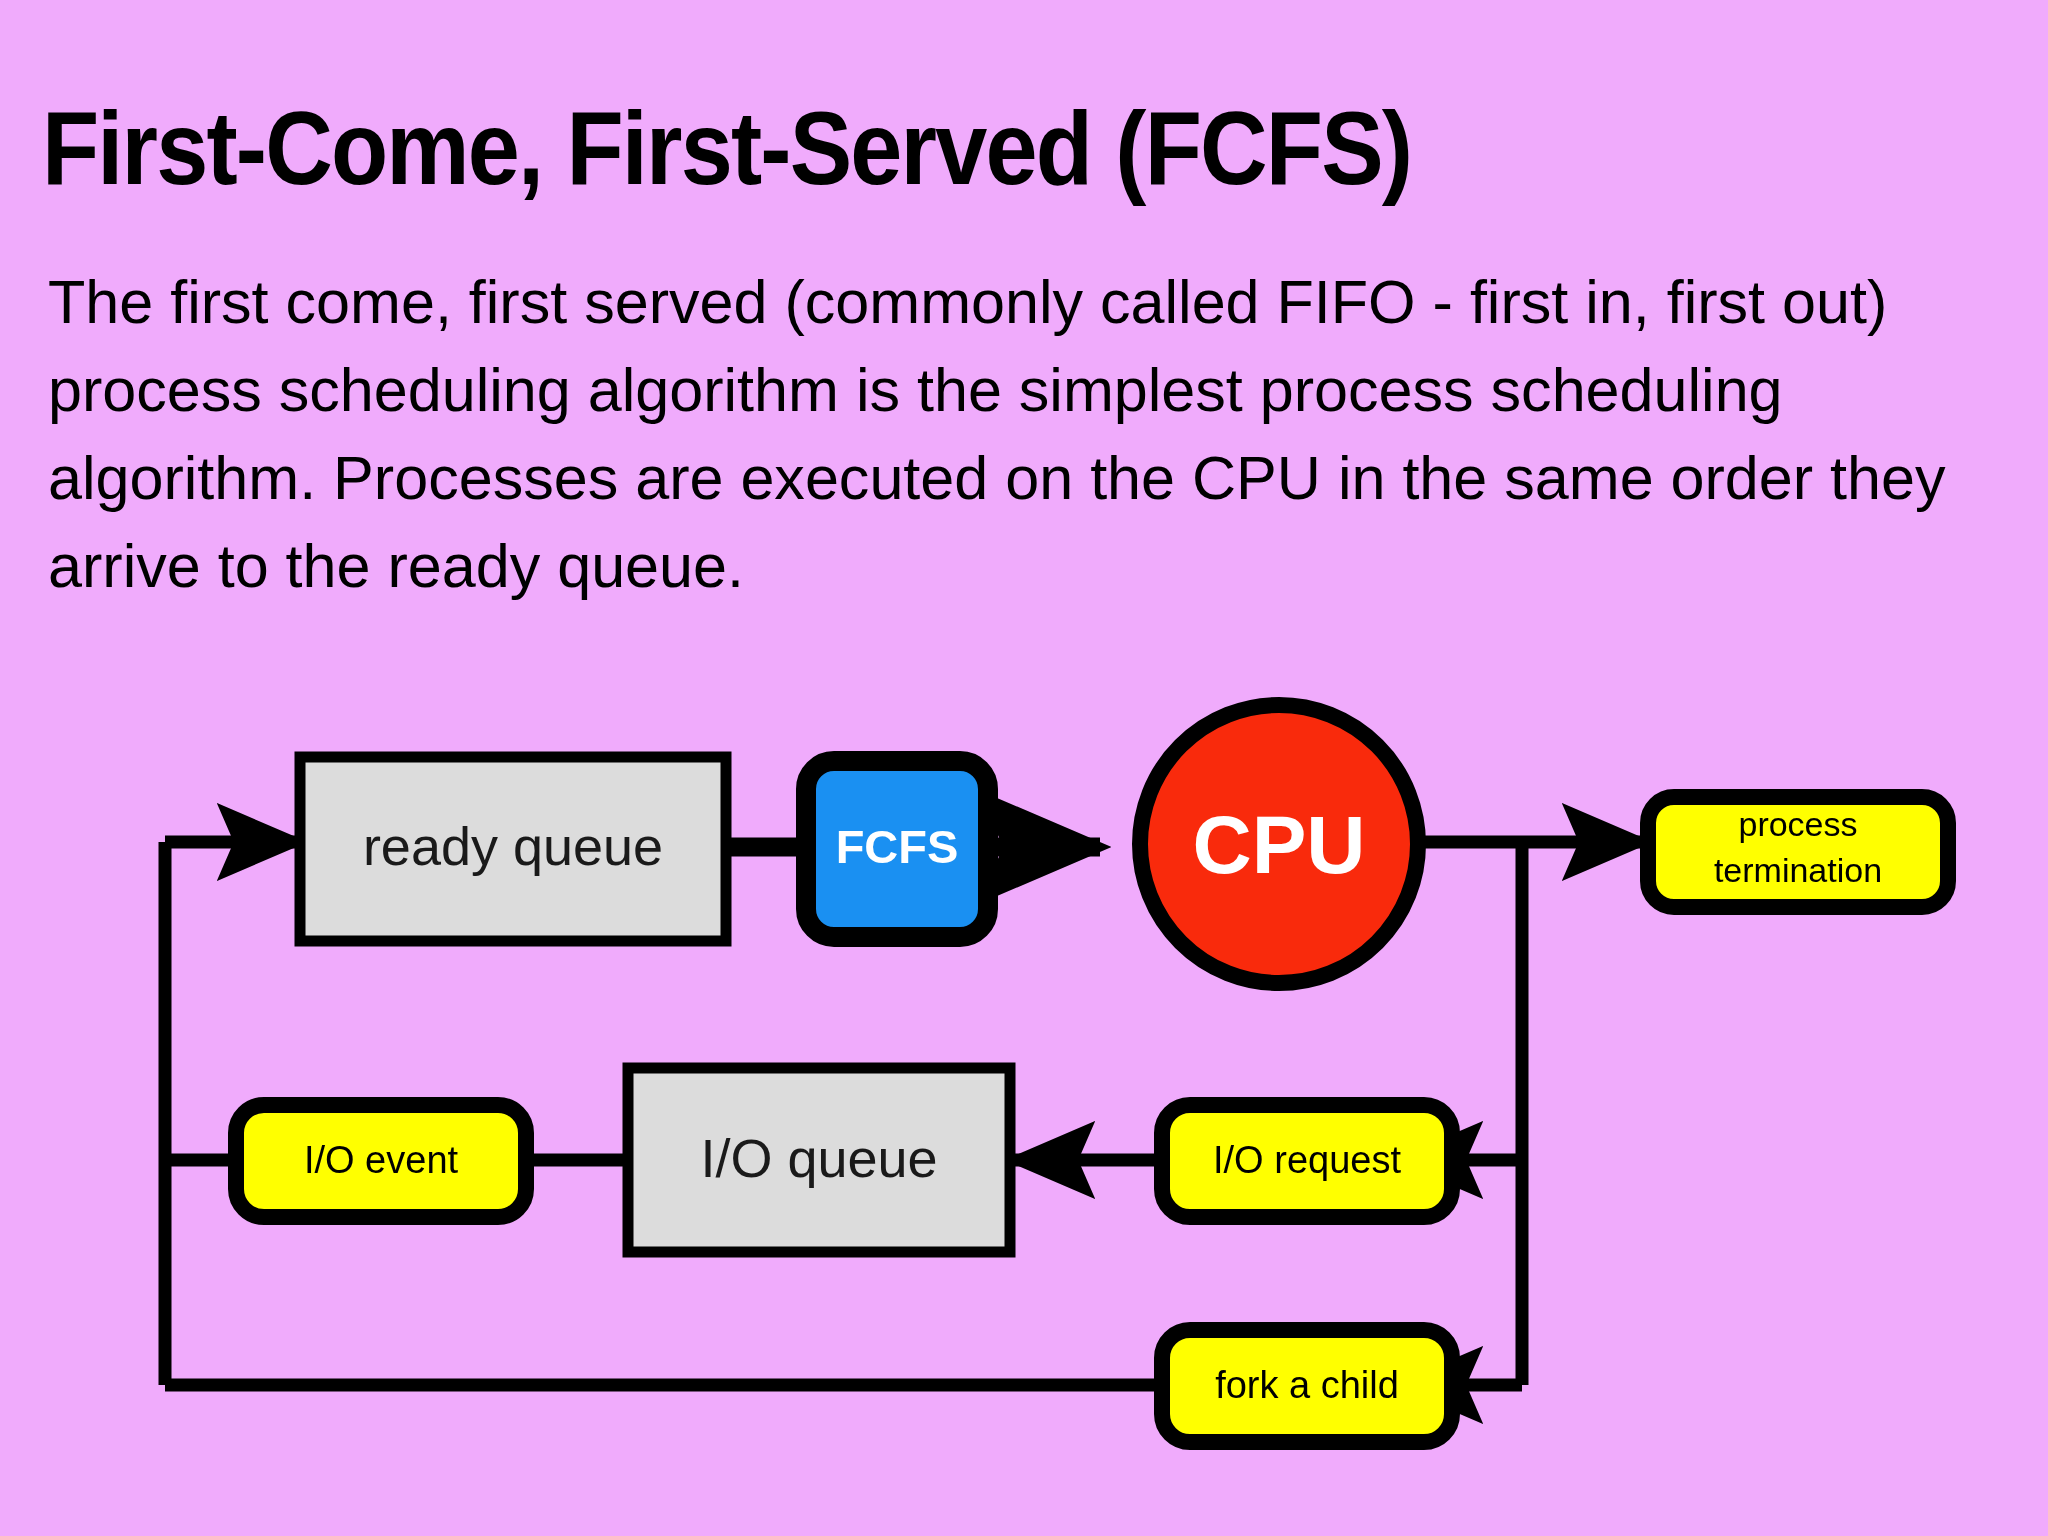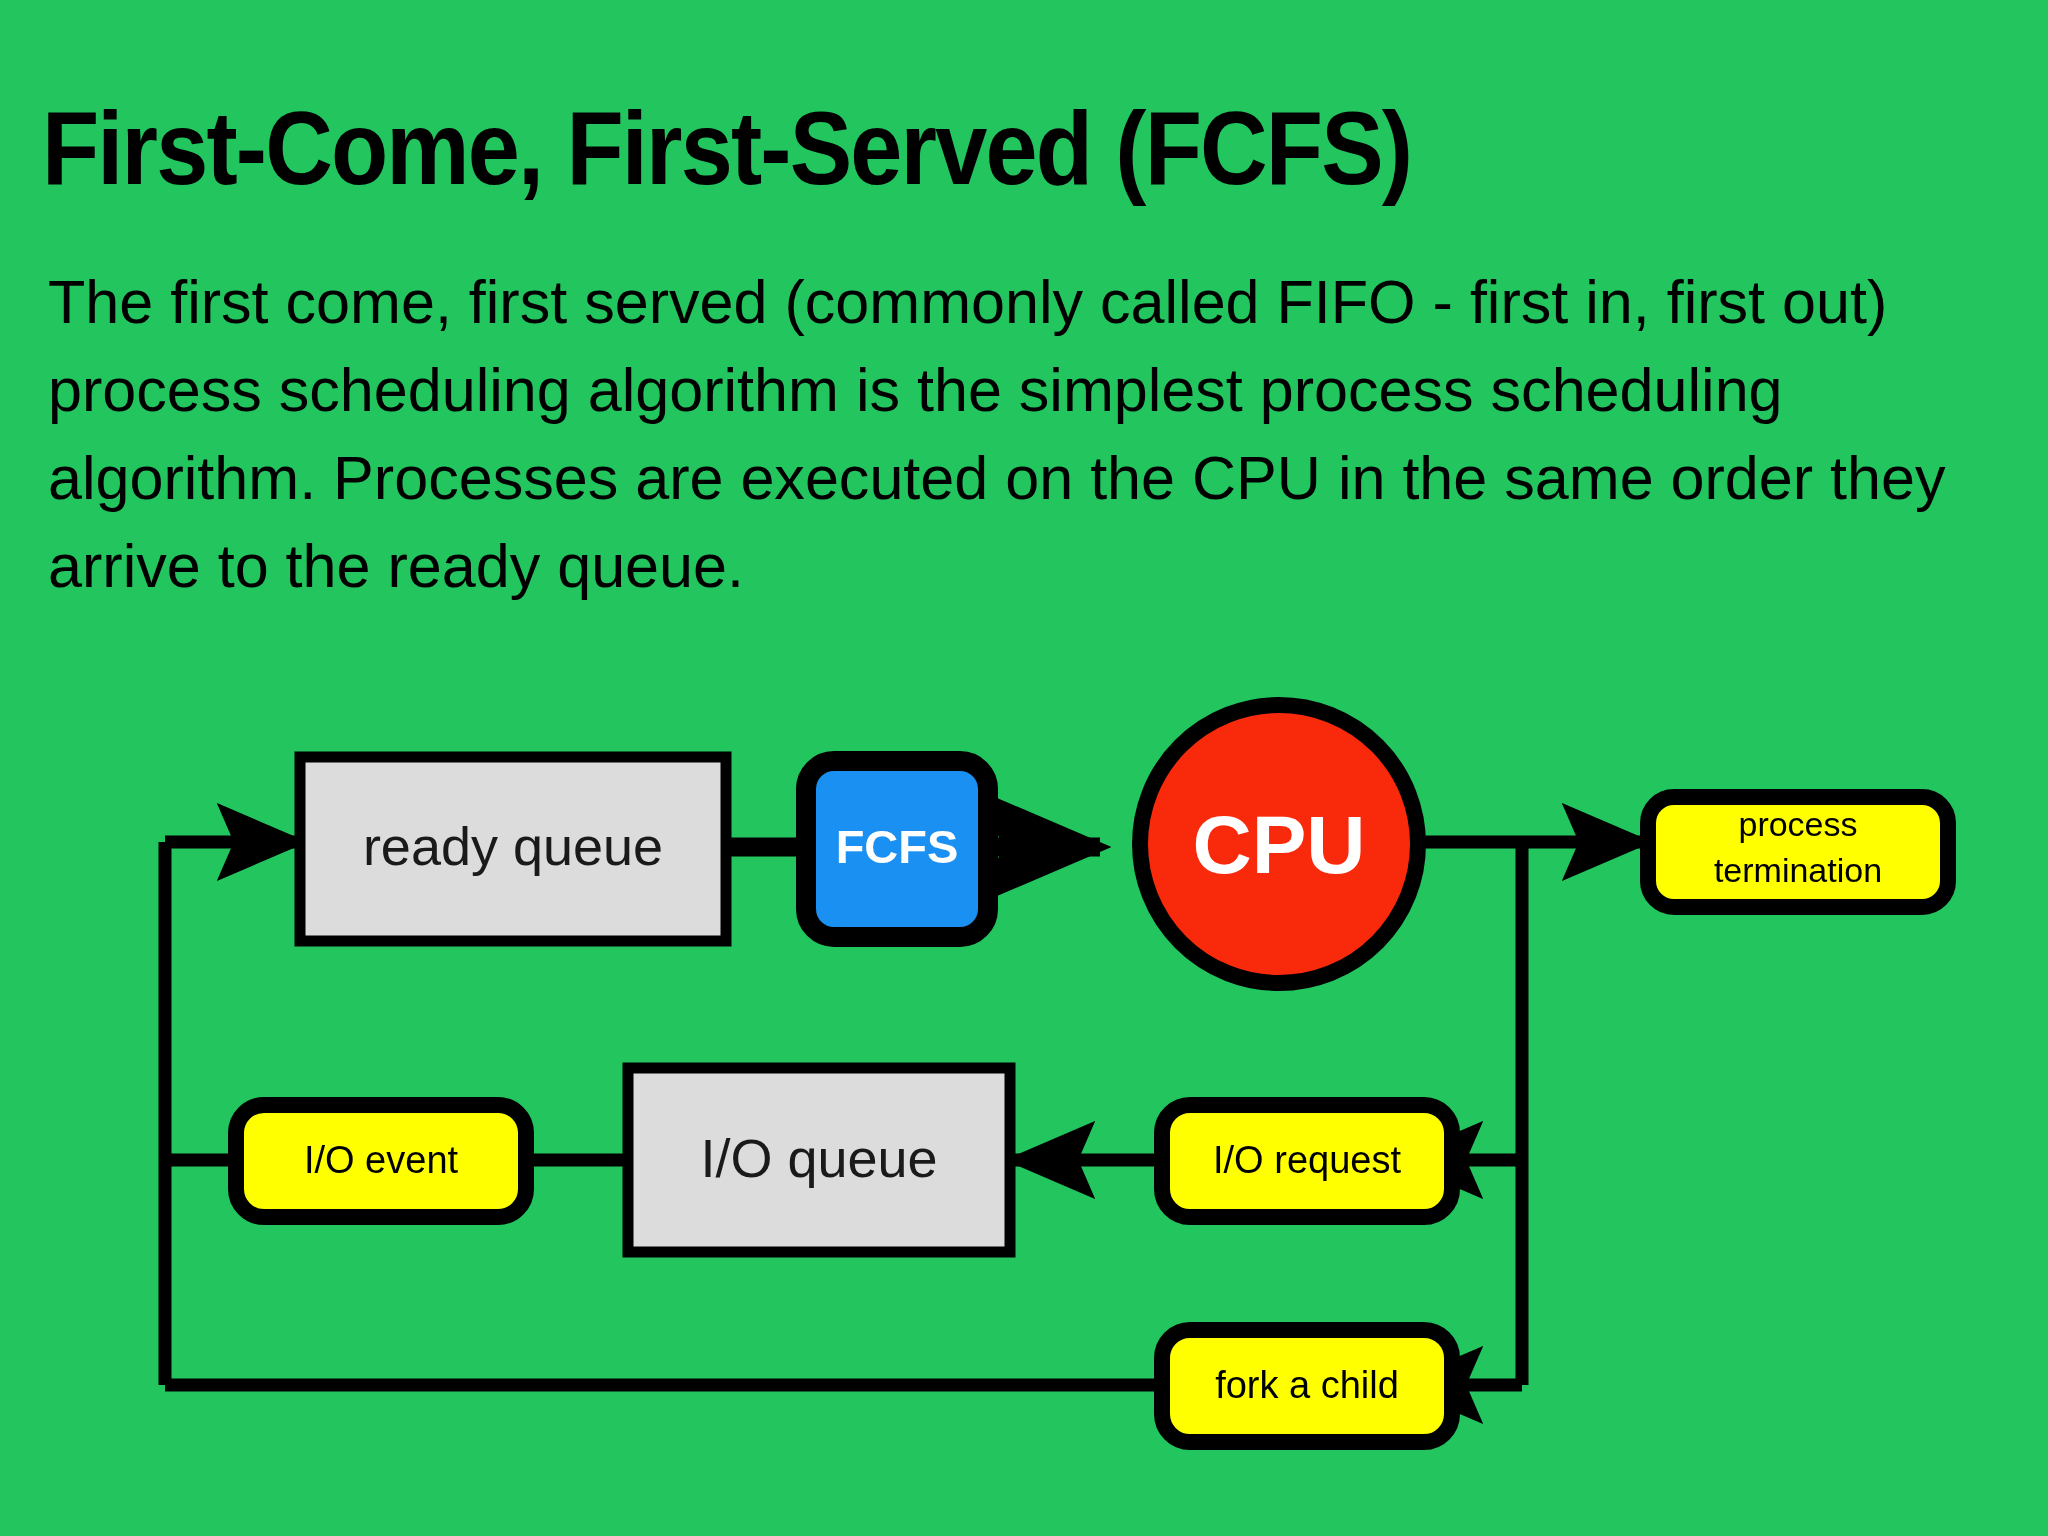--- a/index.html
+++ b/index.html
@@ -4,21 +4,21 @@
 <style>
   html, body {
     margin: 0;
     padding: 0;
     background: #ffffff;
   }
   #page {
     position: relative;
     width: 2048px;
     height: 1536px;
-    background: #22c55e;
+    background: #f0abfc;
     overflow: hidden;
     font-family: "Liberation Sans", sans-serif;
   }
   #slide-title {
     position: absolute;
     left: 42px;
     top: 22px;
     width: 1980px;
     font-family: "Liberation Sans", sans-serif;
     font-weight: bold;

